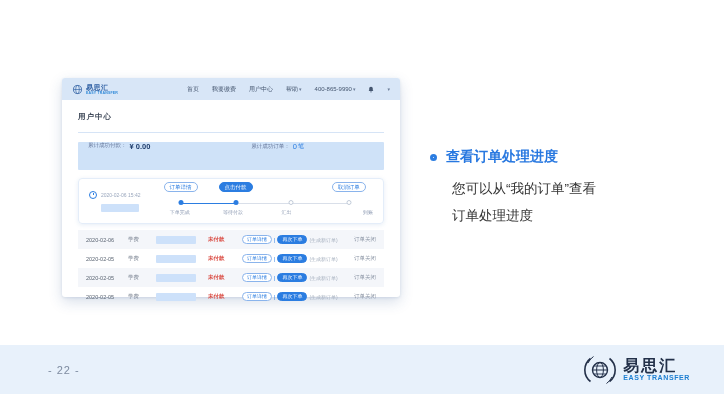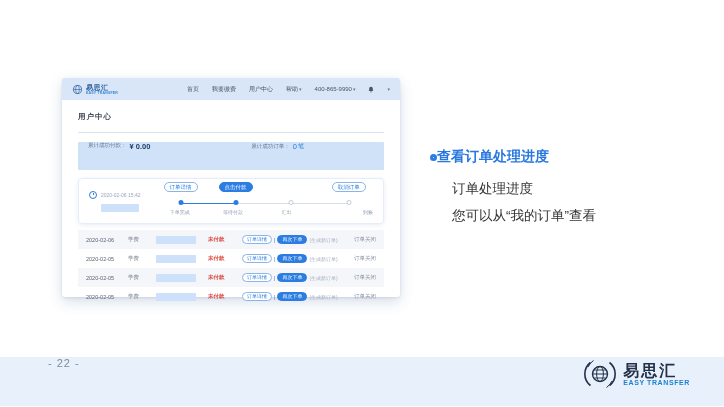--- a/index.html
+++ b/index.html
@@ -3,29 +3,29 @@
 <meta charset="utf-8">
 <style>
   * { margin:0; padding:0; box-sizing:border-box; }
   html,body { width:724px; height:407px; }
   body {
     position:relative; background:#ffffff; overflow:hidden;
     font-family:"Liberation Sans","DejaVu Sans",sans-serif; color:#333;
   }
 
   
-  .footer { position:absolute; left:0; bottom:1px; width:724px; height:49px; background:#e8f1fb; display:flex; align-items:flex-start; }
+  .footer { position:absolute; left:0; bottom:13px; width:724px; height:49px; background:#e8f1fb; display:flex; align-items:center; }
   .page-num { margin-left:48px; font-size:11px; color:#7e8ba0; letter-spacing:1px; }
   .footer-brand { margin-left:auto; margin-right:34px; display:flex; align-items:center; gap:6px; }
   .footer-brand .cn { font-size:16px; font-weight:bold; color:#223049; line-height:16px; letter-spacing:2px; }
   .footer-brand .en { font-size:7px; font-weight:bold; color:#1d7fd2; letter-spacing:0.6px; }
 
   
   .callout { position:absolute; left:430px; top:148px; width:240px; }
-  .callout-head { display:flex; align-items:center; }
+  .callout-head { display:flex; align-items:center; gap:9px; }
   .ring { width:7px; height:7px; border:3px solid #2b7de1; border-radius:50%; background:#fff; flex:0 0 auto; }
   .callout-title { font-size:14px; font-weight:bold; color:#2878e0; }
   .callout-body { margin-left:22px; margin-top:9px; font-size:13.5px; color:#333; line-height:27px; }
 
   
   .shot { position:absolute; left:62px; top:78px; width:338px; height:219px; background:#fff;
           border-radius:3px; box-shadow:0 5px 14px rgba(40,80,140,.18), 0 1px 3px rgba(40,80,140,.12); }
   .shot-inner { padding:0 16px; }
 
   
@@ -219,22 +219,22 @@
     </div>
   </div>
 </div>
 
 <div class="callout">
   <div class="callout-head">
     <span class="ring"></span>
     <span class="callout-title">查看订单处理进度</span>
   </div>
   <div class="callout-body">
+    <div>您可以从“我的订单”查看</div>
     <div>订单处理进度</div>
-    <div>您可以从“我的订单”查看</div>
   </div>
 </div>
 
 <div class="footer">
   <span class="page-num">- 22 -</span>
   <div class="footer-brand">
     <svg width="34" height="34" viewBox="0 0 34 34">
       <circle cx="17" cy="17" r="7.5" fill="none" stroke="#233049" stroke-width="1.4"></circle>
       <ellipse cx="17" cy="17" rx="3.4" ry="7.5" fill="none" stroke="#233049" stroke-width="1"></ellipse>
       <line x1="9.5" y1="17" x2="24.5" y2="17" stroke="#233049" stroke-width="1"></line>

